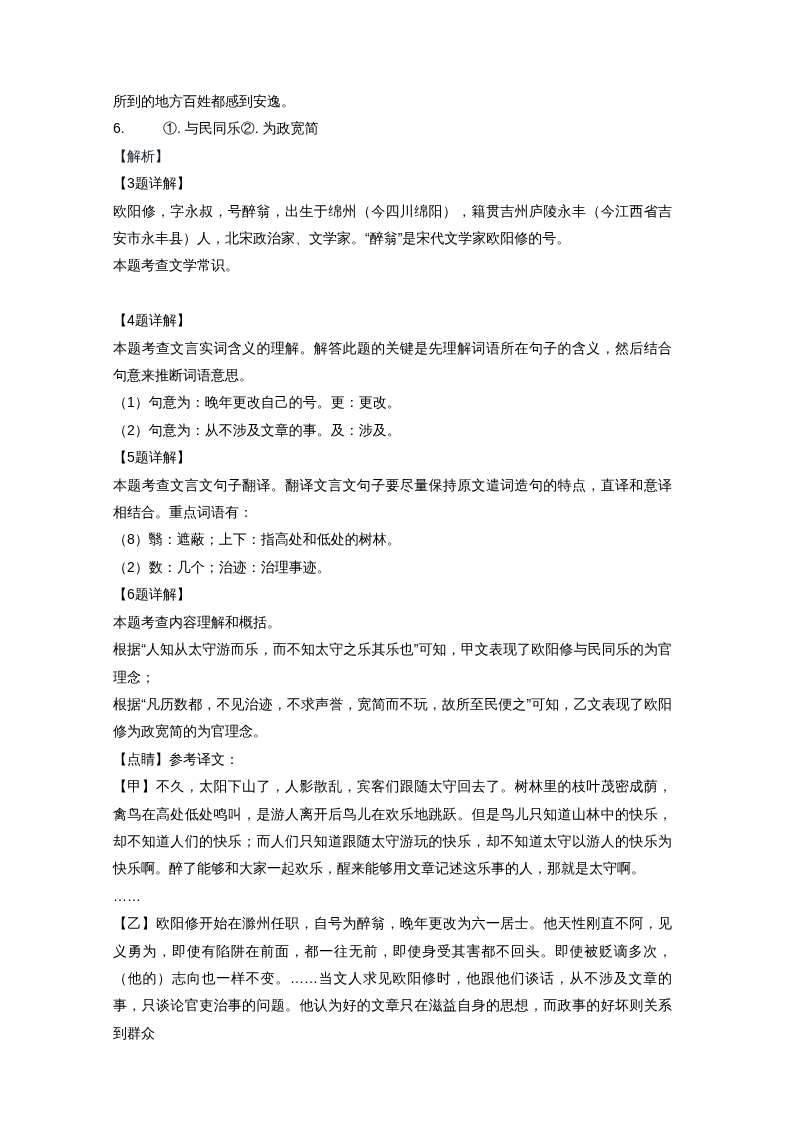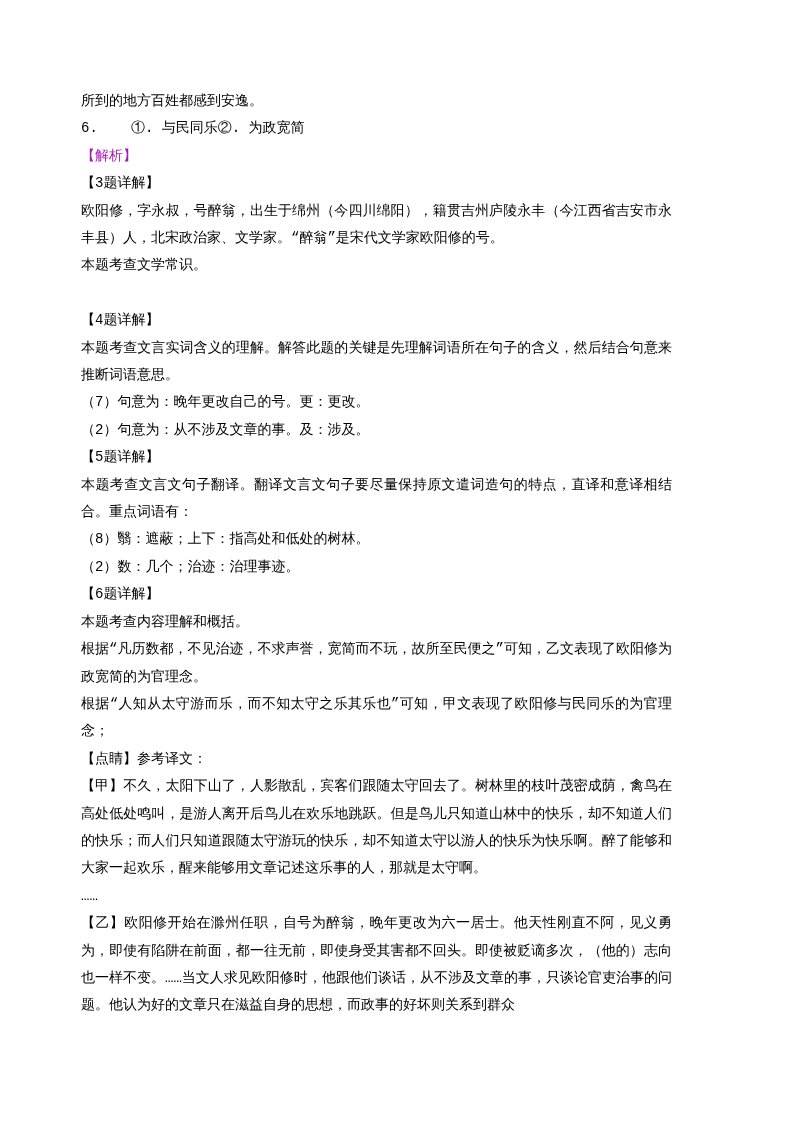--- a/index.html
+++ b/index.html
@@ -7,39 +7,39 @@
     padding: 0;
     background: #ffffff;
   }
   .page {
     position: relative;
     width: 794px;
     height: 1123px;
     margin: 0 auto;
     background: #ffffff;
     box-sizing: border-box;
-    padding: 88px 122px 0 81px;
-    font-family: Liberation Mono, monospace;
+    padding: 88px 122px 0 113px;
+    font-family: Liberation Sans, sans-serif;
     font-size: 14px;
     line-height: 27.4px;
     color: #000000;
     overflow: hidden;
   }
   .line {
     margin: 0;
     padding: 0;
     text-align: justify;
     text-justify: inter-ideograph;
     word-break: break-all;
   }
   .line.blank {
     min-height: 27.4px;
   }
   .heading-blue {
-    color: #a21caf;
+    color: #0f172a;
   }
   .ans-num {
     display: inline-block;
     min-width: 50px;
   }
   .ans-item-2 {
     display: inline-block;
     margin-left: 0;
   }
 </style>
@@ -61,39 +61,39 @@
   <p class="line">欧阳修，字永叔，号醉翁，出生于绵州（今四川绵阳），籍贯吉州庐陵永丰（今江西省吉安市永丰县）人，北宋政治家、文学家。“醉翁”是宋代文学家欧阳修的号。</p>
 
   <p class="line">本题考查文学常识。</p>
 
   <p class="line blank"></p>
 
   <p class="line">【4题详解】</p>
 
   <p class="line">本题考查文言实词含义的理解。解答此题的关键是先理解词语所在句子的含义，然后结合句意来推断词语意思。</p>
 
-  <p class="line">（7）句意为：晚年更改自己的号。更：更改。</p>
+  <p class="line">（1）句意为：晚年更改自己的号。更：更改。</p>
 
   <p class="line">（2）句意为：从不涉及文章的事。及：涉及。</p>
 
   <p class="line">【5题详解】</p>
 
   <p class="line">本题考查文言文句子翻译。翻译文言文句子要尽量保持原文遣词造句的特点，直译和意译相结合。重点词语有：</p>
 
   <p class="line">（8）翳：遮蔽；上下：指高处和低处的树林。</p>
 
   <p class="line">（2）数：几个；治迹：治理事迹。</p>
 
   <p class="line">【6题详解】</p>
 
   <p class="line">本题考查内容理解和概括。</p>
 
+  <p class="line">根据“人知从太守游而乐，而不知太守之乐其乐也”可知，甲文表现了欧阳修与民同乐的为官理念；</p>
+
   <p class="line">根据“凡历数都，不见治迹，不求声誉，宽简而不玩，故所至民便之”可知，乙文表现了欧阳修为政宽简的为官理念。</p>
-
-  <p class="line">根据“人知从太守游而乐，而不知太守之乐其乐也”可知，甲文表现了欧阳修与民同乐的为官理念；</p>
 
   <p class="line">【点睛】参考译文：</p>
 
   <p class="line">【甲】不久，太阳下山了，人影散乱，宾客们跟随太守回去了。树林里的枝叶茂密成荫，禽鸟在高处低处鸣叫，是游人离开后鸟儿在欢乐地跳跃。但是鸟儿只知道山林中的快乐，却不知道人们的快乐；而人们只知道跟随太守游玩的快乐，却不知道太守以游人的快乐为快乐啊。醉了能够和大家一起欢乐，醒来能够用文章记述这乐事的人，那就是太守啊。</p>
 
   <p class="line">……</p>
 
   <p class="line">【乙】欧阳修开始在滁州任职，自号为醉翁，晚年更改为六一居士。他天性刚直不阿，见义勇为，即使有陷阱在前面，都一往无前，即使身受其害都不回头。即使被贬谪多次，（他的）志向也一样不变。……当文人求见欧阳修时，他跟他们谈话，从不涉及文章的事，只谈论官吏治事的问题。他认为好的文章只在滋益自身的思想，而政事的好坏则关系到群众</p>
 
 </div>

